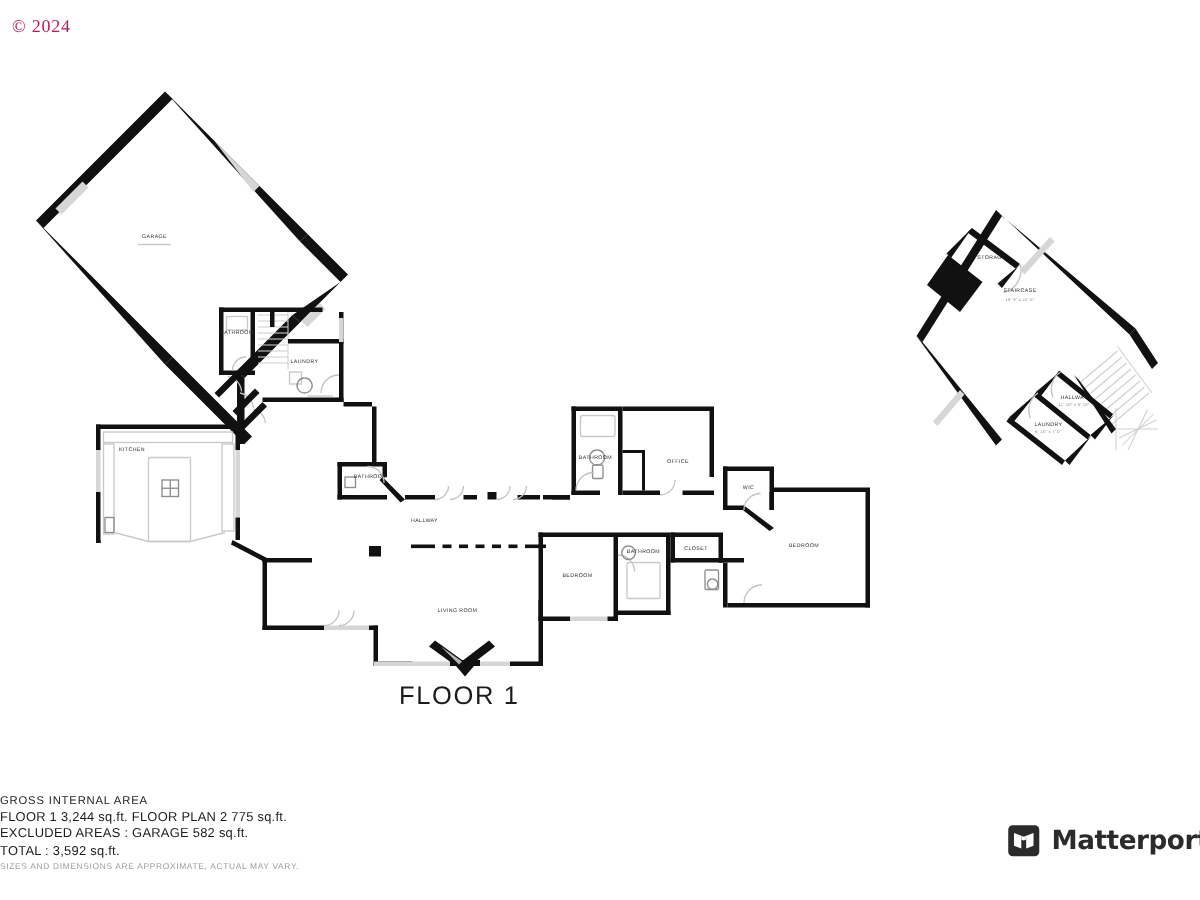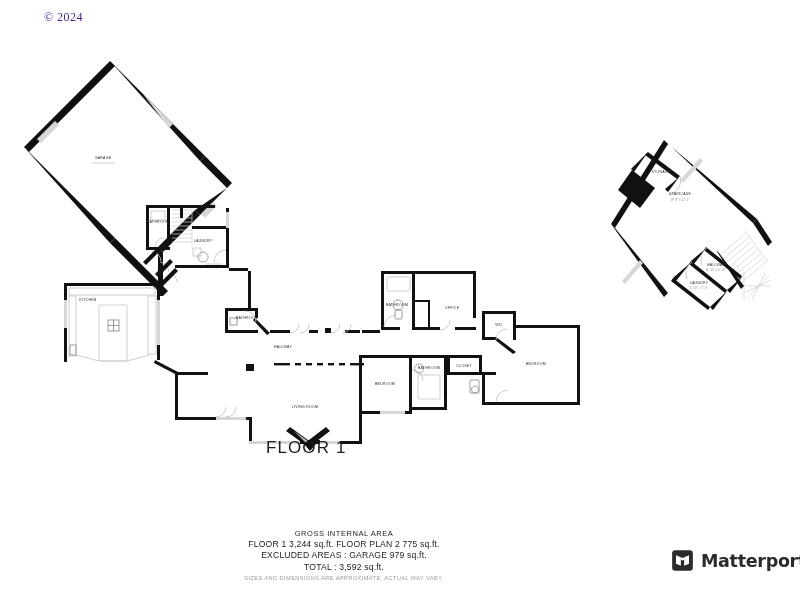--- a/index.html
+++ b/index.html
@@ -22,43 +22,42 @@
     width: 800px;
     height: 600px;
   }
 
   .copyright {
     position: absolute;
     left: 8px;
     top: 10px;
     font-size: 12px;
     letter-spacing: 0.5px;
-    color: #4c1d95;
+    color: #be185d;
     font-family: "Liberation Serif", serif;
     user-select: none;
-    margin-left: 36px;
   }
 
   .plan-title {
     position: absolute;
     font-size: 17px;
     letter-spacing: 1.1px;
     color: #1c1c1c;
     font-family: "Liberation Sans", sans-serif;
     white-space: nowrap;
   }
-  #title-floor1 { left: 266px; top: 438px; text-align: right; }
+  #title-floor1 { left: 266px; top: 454px; text-align: right; }
   #title-floor2 { left: 644px; top: 454px; }
 
   .area-block {
     position: absolute;
     left: 0;
     top: 529px;
     width: 688px;
-    text-align: center;
+    text-align: left;
     line-height: 1.32;
   }
   .area-heading {
     font-size: 7.5px;
     letter-spacing: 0.55px;
     color: #1c1c1c;
   }
   .area-line {
     font-size: 8.6px;
     letter-spacing: 0.18px;
@@ -422,21 +421,21 @@
       <polygon class="wall-lite" points="640,260 643,263 625,284 622,281"></polygon>
       <polygon class="wall-lite" points="700,158 703,161 683,183 680,180"></polygon>
     </g>
   </svg>
 
   <div class="plan-title" id="title-floor1">FLOOR 1</div>
 
   <div class="area-block">
     <div class="area-heading">GROSS INTERNAL AREA</div>
     <div class="area-line">FLOOR 1 3,244 sq.ft.    FLOOR PLAN 2 775 sq.ft.</div>
-    <div class="area-line">EXCLUDED AREAS :   GARAGE 979 sq.ft.</div>
+    <div class="area-line">EXCLUDED AREAS :   GARAGE 582 sq.ft.</div>
     <div class="area-line">TOTAL :   3,592 sq.ft.</div>
     <div class="area-disclaimer">SIZES AND DIMENSIONS ARE APPROXIMATE, ACTUAL MAY VARY.</div>
   </div>
 
   <div class="brand">
     <svg class="brand-mark" viewBox="0 0 24 24">
       <rect x="1.2" y="1.2" width="21.6" height="21.6" rx="3.2" fill="#2b2b2b"></rect>
       <path d="M5.2 6.6 L10.3 8.6 L10.3 17.4 L5.2 15.4 Z" fill="#ffffff"></path>
       <path d="M18.8 6.6 L13.7 8.6 L13.7 17.4 L18.8 15.4 Z" fill="#ffffff"></path>
       <path d="M10.3 8.6 L12 9.3 L13.7 8.6 L13.7 11.2 L12 11.9 L10.3 11.2 Z" fill="#ffffff"></path>

